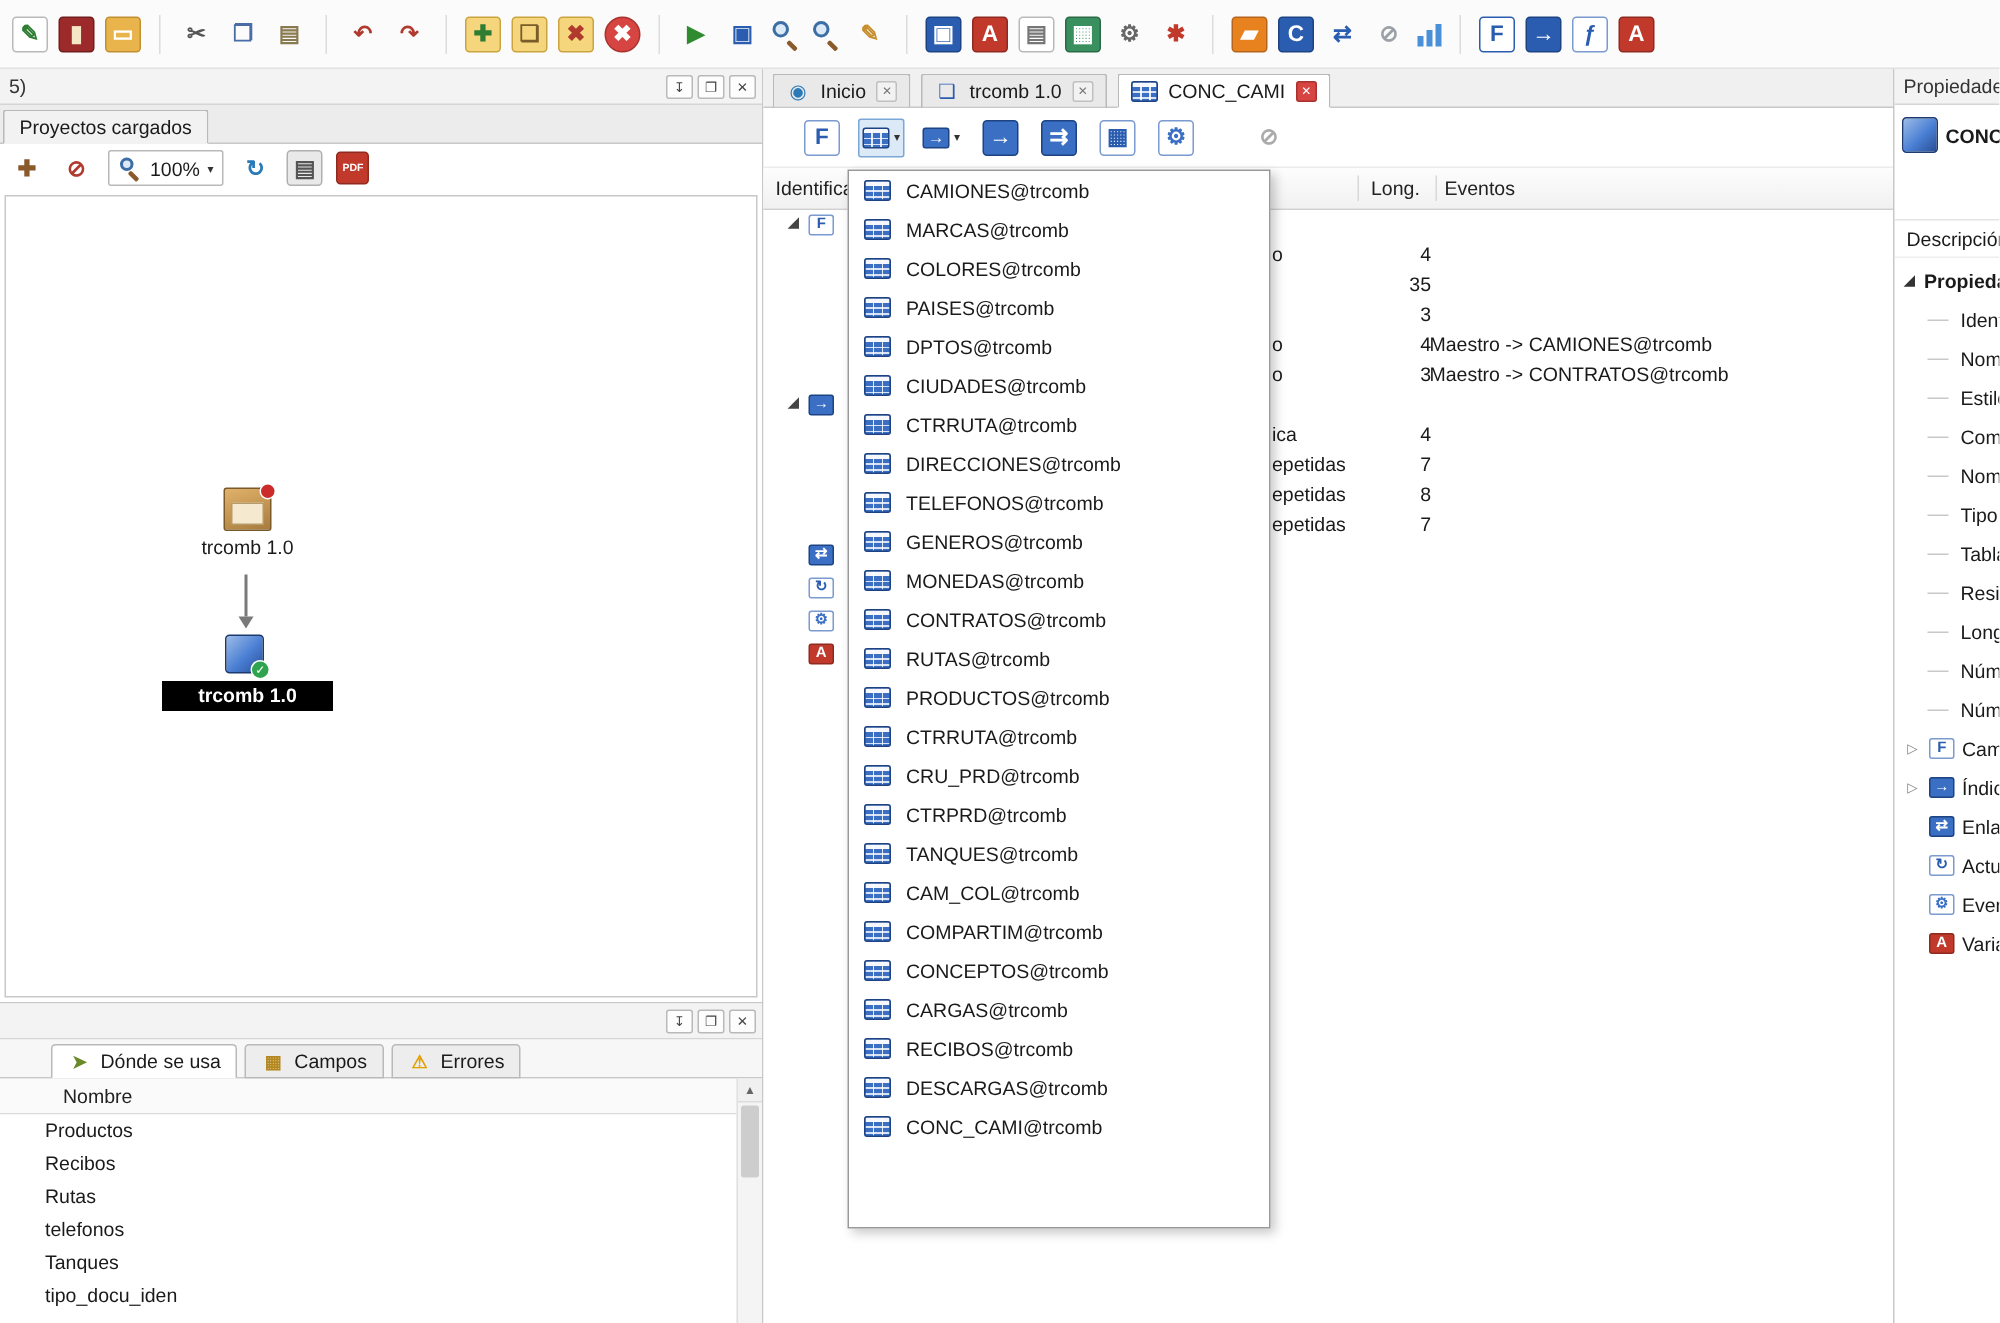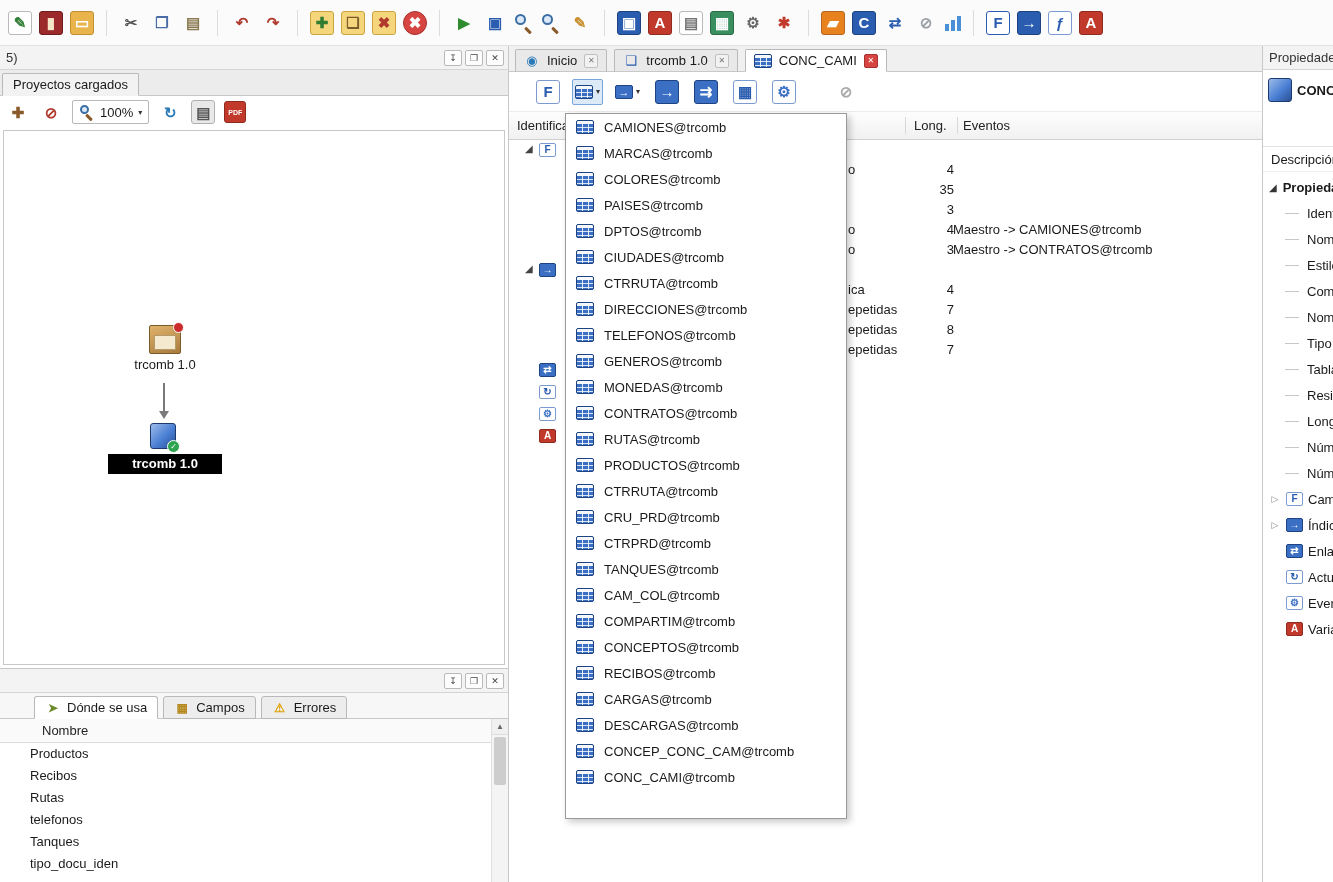--- a/index.html
+++ b/index.html
@@ -470,33 +470,29 @@
         <div class="dd-item">
           <span class="tbl-icon"></span>
           <span>COMPARTIM@trcomb</span>
         </div>
         <div class="dd-item">
           <span class="tbl-icon"></span>
           <span>CONCEPTOS@trcomb</span>
         </div>
         <div class="dd-item">
           <span class="tbl-icon"></span>
+          <span>CARGAS@trcomb</span>
+        </div>
+        <div class="dd-item">
+          <span class="tbl-icon"></span>
           <span>RECIBOS@trcomb</span>
         </div>
         <div class="dd-item">
           <span class="tbl-icon"></span>
-          <span>CARGAS@trcomb</span>
-        </div>
-        <div class="dd-item">
-          <span class="tbl-icon"></span>
           <span>DESCARGAS@trcomb</span>
-        </div>
-        <div class="dd-item">
-          <span class="tbl-icon"></span>
-          <span>CONCEP_CONC_CAM@trcomb</span>
         </div>
         <div class="dd-item">
           <span class="tbl-icon"></span>
           <span>CONC_CAMI@trcomb</span>
         </div>
       </div>
   </div>
 </div>
 
 <div class="right-panel">

